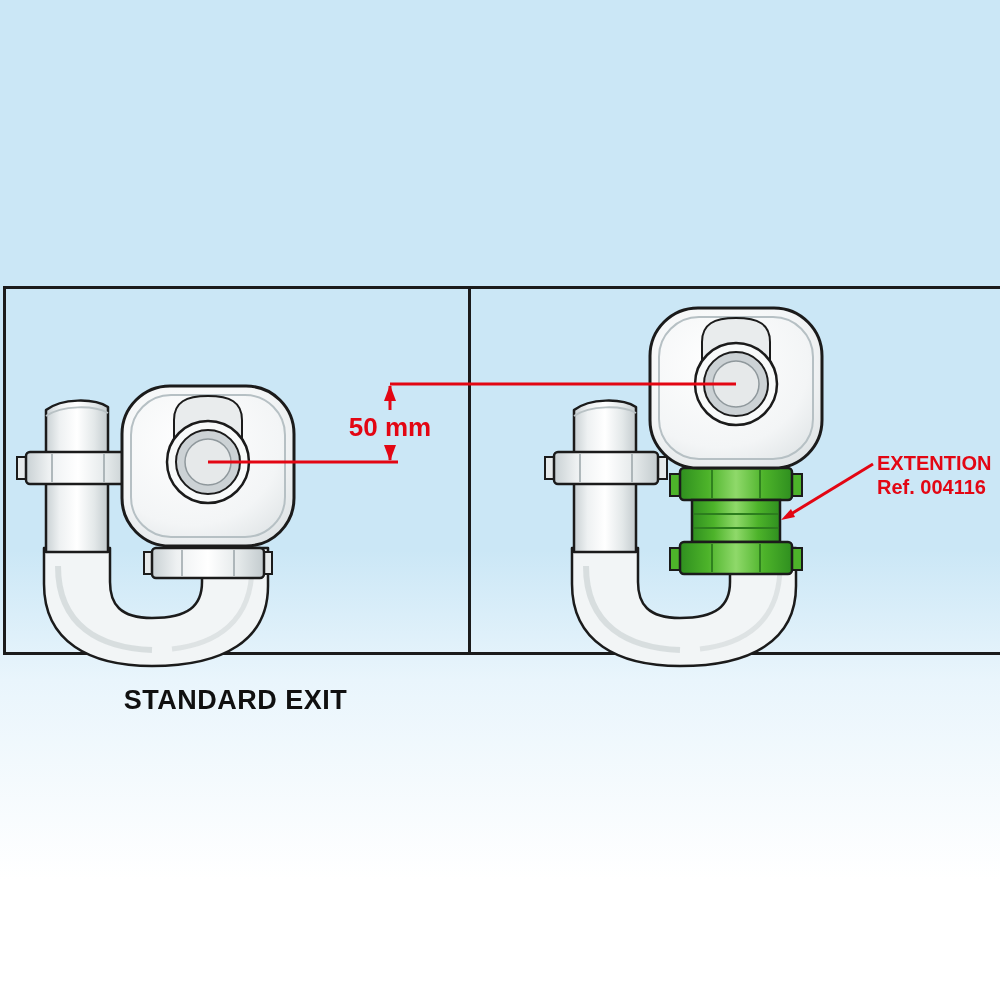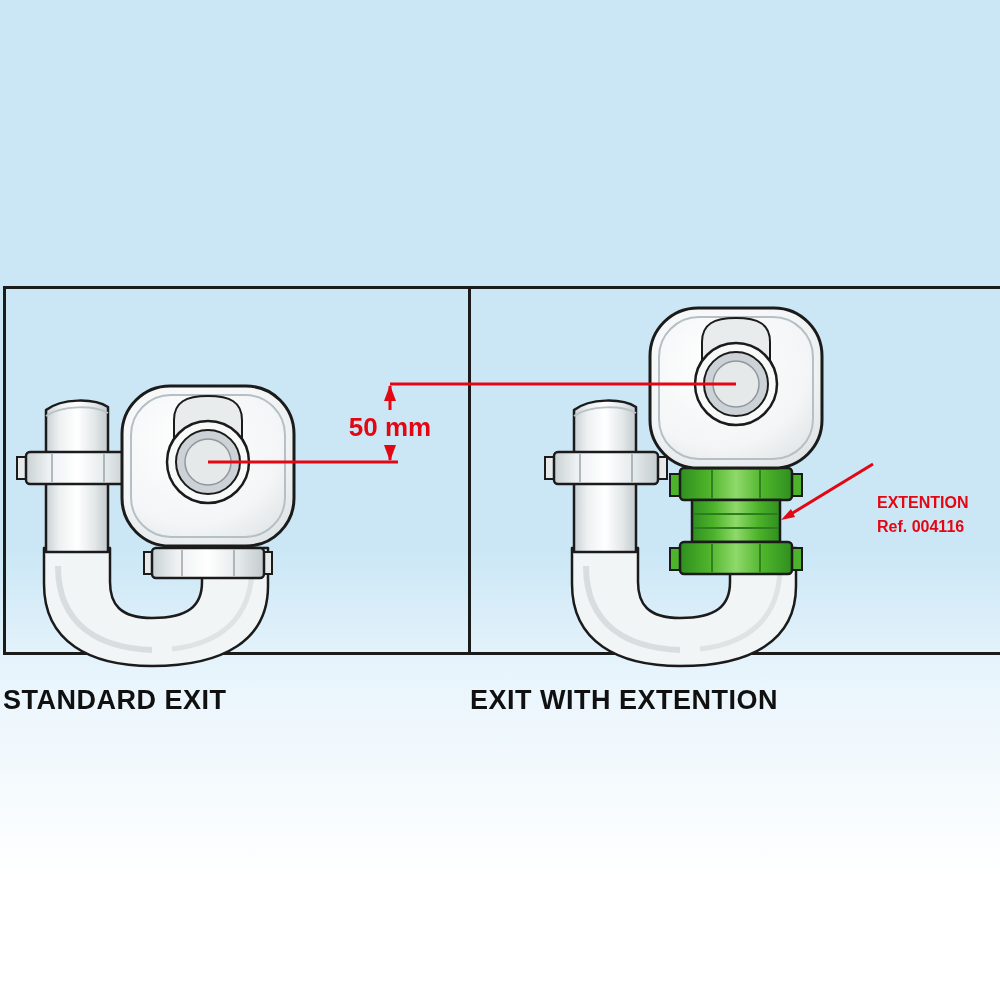--- a/index.html
+++ b/index.html
@@ -18,31 +18,31 @@
     position:absolute; left:3px; top:286px; width:1002px; height:369px;
     border:3px solid #1b1b1b;
   }
   .panel-divider {
     position:absolute; left:468px; top:286px; width:3px; height:369px;
     background:#1b1b1b;
   }
   .diagram-svg { position:absolute; left:0; top:0; }
   .caption {
     position:absolute; top:685px; font-weight:bold; font-size:27px;
-    color:#101010; letter-spacing:.5px; white-space:nowrap;
+    color:#101010; text-align:center; letter-spacing:.5px; white-space:nowrap;
   }
   .caption-left  { left:3px;   width:465px; }
   .caption-right { left:470px; width:530px; }
   .dim-label {
     position:absolute; left:325px; top:412px; width:130px; text-align:center;
     font-size:26px; font-weight:bold; color:var(--accent-red,#e30613); white-space:nowrap;
   }
   .ext-label {
-    position:absolute; left:877px; top:451px; font-size:16px; font-weight:bold;
-    color:var(--accent-red,#e30613); line-height:24px; white-space:nowrap;margin-top:40px;
+    position:absolute; left:877px; top:451px; font-size:20px; font-weight:bold;
+    color:var(--accent-red,#e30613); line-height:24px; white-space:nowrap;
   }
   .red-stroke { stroke:var(--accent-red,#e30613); }
   .red-fill   { fill:var(--accent-red,#e30613); }
 </style>
 </head>
 <body>
 
 <div class="stage">
 
   <div class="panel-frame"></div>
@@ -143,15 +143,14 @@
   </svg>
 
   <div class="dim-label">50 mm</div>
 
   <div class="ext-label">
     <div>EXTENTION</div>
     <div>Ref. 004116</div>
   </div>
 
   <div class="caption caption-left">STANDARD EXIT</div>
-  <div class="caption caption-right">EXIT WITH EXTENTION</div>
 
 </div>
 
 </body></html>

